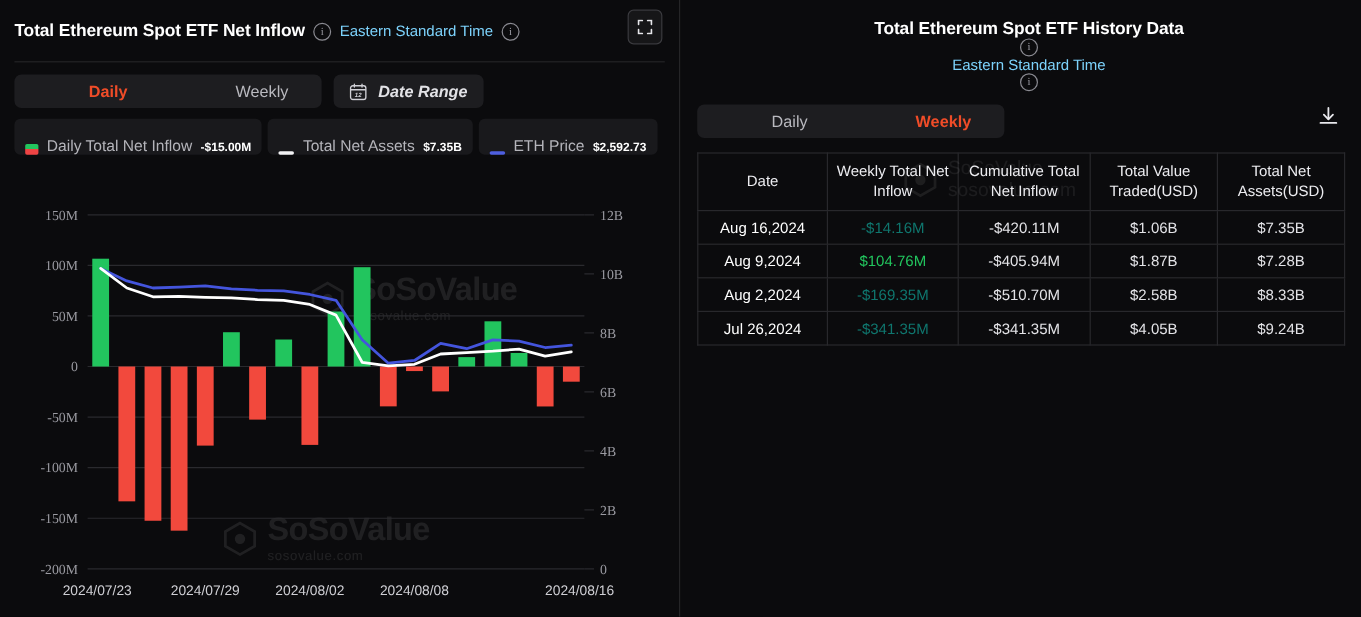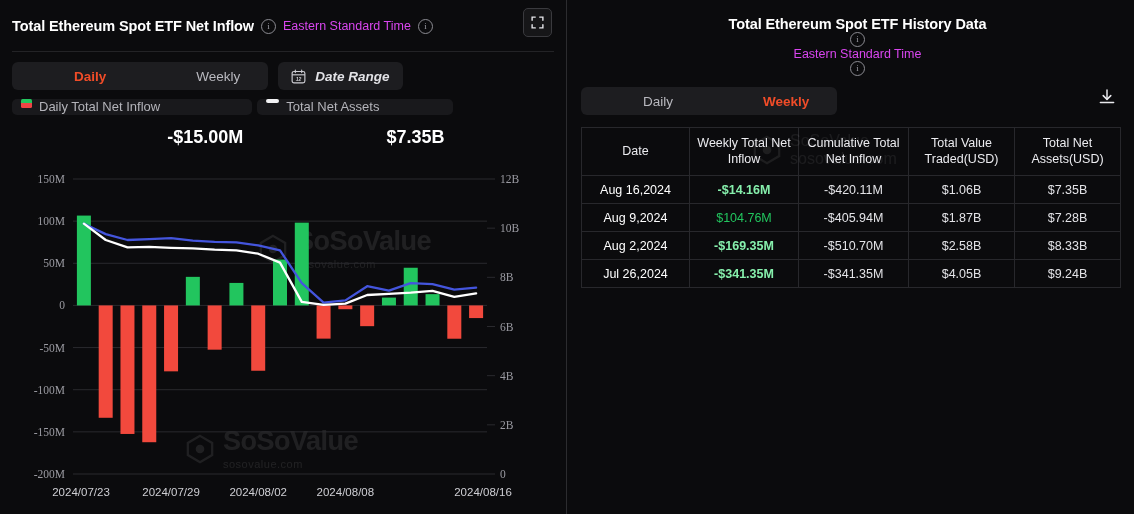--- a/index.html
+++ b/index.html
@@ -27,21 +27,21 @@
   .panel-title{
     font-size:14.5px;font-weight:bold;color:#fff;letter-spacing:-0.1px;white-space:nowrap;
   }
   .info-icon{
     display:inline-flex;align-items:center;justify-content:center;
     width:13px;height:13px;border-radius:50%;
     border:1px solid #8b8b92;color:#9a9aa2;
     font-size:9px;line-height:1;margin:0 7px;font-family:"Liberation Serif",serif;
     flex:0 0 auto;
   }
-  .tz-label{font-size:12.5px;color:#d946ef;white-space:nowrap;}
+  .tz-label{font-size:12.5px;color:#7dd3fc;white-space:nowrap;}
   .fullscreen-btn{
     position:absolute;right:14px;top:8px;
     width:27px;height:27px;border:1px solid #3a3a3e;border-radius:5px;
     background:#161618;display:flex;align-items:center;justify-content:center;
     cursor:pointer;
   }
   .divider{height:1px;background:#232326;margin:9px 12px 0 12px;}
 
   .toolbar{display:flex;align-items:center;gap:10px;padding:10px 12px 0 12px;}
   .seg{
@@ -52,25 +52,25 @@
   }
   .seg div.active{color:#f04c28;font-weight:bold;}
   .daterange{
     display:inline-flex;align-items:center;gap:9px;height:28px;padding:0 13px;
     background:#1d1d20;border-radius:6px;font-size:13.5px;font-weight:bold;color:#e2e2e6;cursor:pointer;font-style:italic;
   }
   .cal-ico{position:relative;width:15px;height:15px;flex:0 0 auto;}
 
   .legend-wrap{display:flex;flex-wrap:wrap;gap:5px;padding:9px 12px 0 12px;}
   .chip{
-    display:inline-flex;align-items:flex-start;gap:7px;
-    background:#19191c;border-radius:5px;height:16px;padding:0 9px;
+    display:inline-flex;align-items:flex-end;gap:7px;
+    background:#19191c;border-radius:5px;height:30px;padding:0 9px;
     font-size:13px;color:#b4b4ba;cursor:pointer;white-space:nowrap;
   }
-  .chip b{color:#fff;font-size:18px;margin-top:28px;}
+  .chip b{color:#fff;font-size:10px;margin-top:28px;}
   .mk{width:11px;height:9px;border-radius:1.5px;flex:0 0 auto;}
   .mk.split{background:linear-gradient(to bottom,#22c55e 0 50%,#ef4444 50% 100%);}
   .mk.line{height:3.5px;border-radius:2px;width:13px;}
 
   
   .chart-area{position:absolute;left:0;top:160px;width:567px;height:354px;}
   .chart-svg{display:block;}
   .ax-txt{fill:#9b9ba2;font-size:11.5px;font-family:"Liberation Serif",serif;}
   .xax-txt{fill:#cfcfd4;font-size:11.5px;font-family:"Liberation Sans",sans-serif;}
 
@@ -84,21 +84,21 @@
   .rp-toolbar{display:flex;align-items:center;padding:11px 14px 0 14px;position:relative;}
   .dl-btn{position:absolute;right:16px;top:10px;cursor:pointer;width:22px;height:22px;display:flex;align-items:center;justify-content:center;}
 
   table{border-collapse:collapse;width:539px;margin:12px 15px 0 14px;table-layout:fixed;}
   th,td{
     border:1px solid #28282c;text-align:center;color:#e3e3e7;
     font-size:12.5px;padding:0;height:27px;background:transparent;
   }
   thead th{height:47px;font-weight:normal;font-size:12.5px;line-height:1.25;color:#ececf0;}
   td.date{font-size:12.5px;color:#ffffff;}
-  td.neg{color:#86efac;font-weight:bold;}
+  td.neg{color:#0f766e;}
   td.pos{color:#22c55e;}
   .tbl-wrap{position:relative;}
   .tbl-wm{position:absolute;left:185px;top:5px;opacity:.075;pointer-events:none;display:flex;align-items:center;gap:8px;}
 </style>
 </head>
 <body>
 
 <div class="app">
 
   <div class="left-panel">
@@ -144,20 +144,25 @@
     <div class="legend-wrap">
       <div class="chip">
         <span class="mk split"></span>
         <span>Daily Total Net Inflow</span>
         <b>-$15.00M</b>
       </div>
       <div class="chip">
         <span class="mk line" style="background:#f2f2f4"></span>
         <span>Total Net Assets</span>
         <b>$7.35B</b>
+      </div>
+      <div class="chip">
+        <span class="mk line" style="background:#4e5fe0"></span>
+        <span>ETH Price</span>
+        <b>$2,592.73</b>
       </div>
     </div>
 
     <div class="wm" style="left:258px;top:228px;">
       <svg width="30" height="30" viewBox="0 0 32 32">
         <path d="M16 2 29 9.5v13L16 30 3 22.5v-13z" fill="none" stroke="#fff" stroke-width="2.4"></path>
         <circle cx="16" cy="16" r="4.6" fill="#fff"></circle>
       </svg>
       <div>
         <div class="wm-txt">SoSoValue</div>

